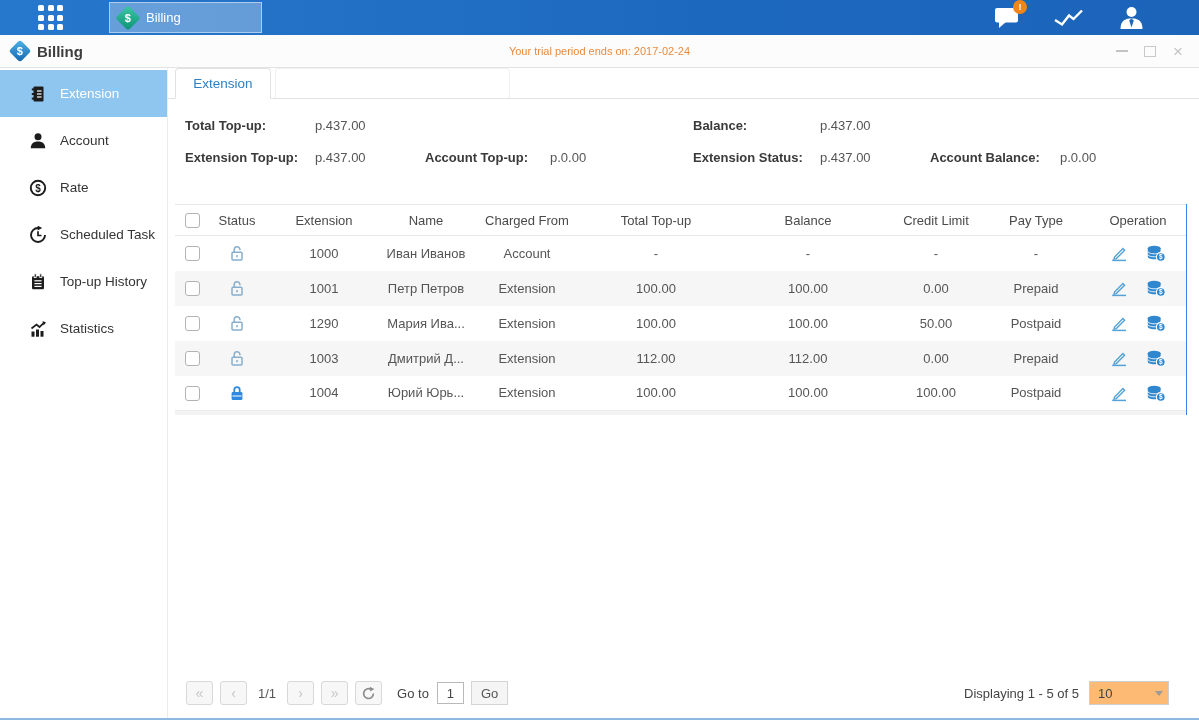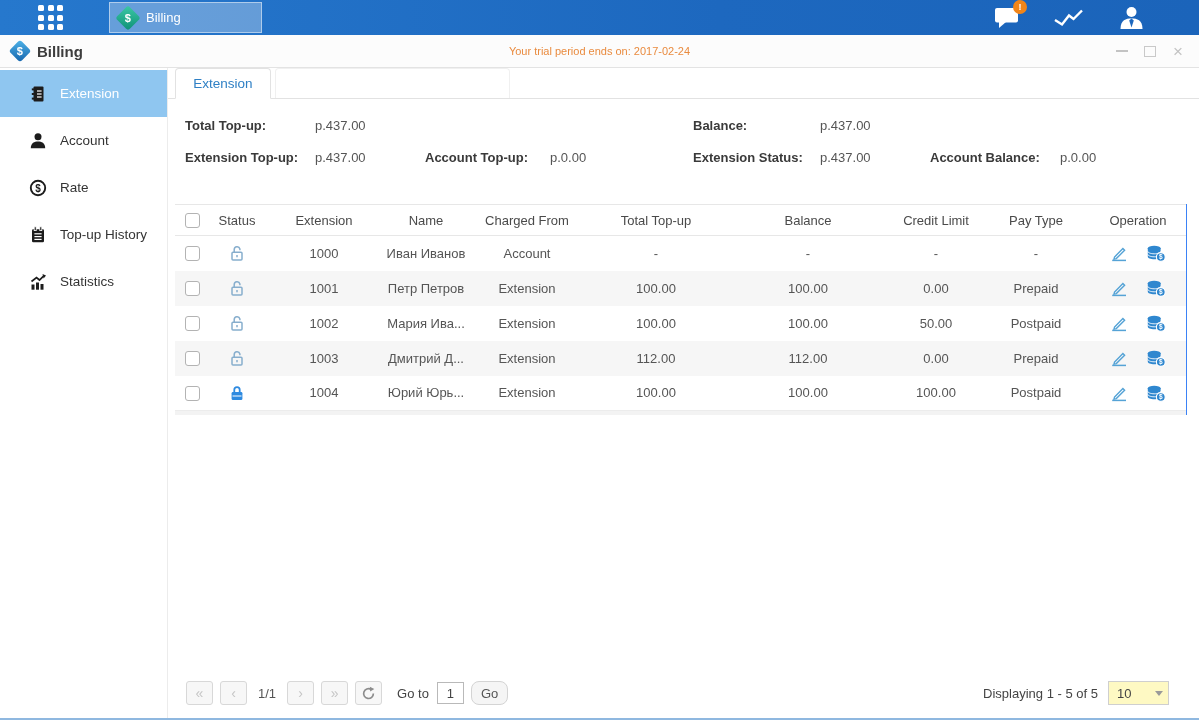--- a/index.html
+++ b/index.html
@@ -72,23 +72,23 @@
   .op-cell span + span { margin-left:15px; }
 
   
   .footer { margin-top:auto; height:46px; display:flex; align-items:center; padding:0 31px 8px 18px; font-size:13px; color:#555; }
   .pg-btn { width:27px; height:24px; border:1px solid #d8d8d8; background:#f7f7f7; border-radius:3px; display:inline-flex; align-items:center; justify-content:center; color:#c6c6c6; font-size:14px; cursor:pointer; }
   .pg-btn + .pg-btn { margin-left:7px; }
   .pg-label { margin:0 11px; color:#555; }
   .pg-refresh { margin-left:7px; }
   .goto-label { margin-left:15px; margin-right:8px; color:#444; }
   .goto-input { width:27px; height:22px; border:1px solid #b9b9b9; text-align:center; font-size:13px; font-family:inherit; color:#444; }
-  .pg-go { margin-left:7px; height:24px; padding:0 9px; border:1px solid #d4d4d4; background:#f5f5f5; color:#555; border-radius:8px; font-size:13px; cursor:pointer; font-family:inherit; }
+  .pg-go { margin-left:7px; height:24px; padding:0 9px; border:1px solid #d4d4d4; background:#f5f5f5; color:#555; border-radius:0; font-size:13px; cursor:pointer; font-family:inherit; }
   .displaying { margin-left:auto; color:#444; }
-  .dd { margin-left:10px; width:61px; height:24px; border:1px solid #cfcfcf; background:#fef9c3; display:flex; align-items:center; cursor:pointer; }
+  .dd { margin-left:10px; width:80px; height:24px; border:1px solid #cfcfcf; background:#fdba74; display:flex; align-items:center; cursor:pointer; }
   .dd-val { padding-left:8px; flex:1; color:#444; }
   .dd-arrow { width:18px; display:flex; justify-content:center; }
   .dd-arrow::before { content:""; border-left:4.5px solid transparent; border-right:4.5px solid transparent; border-top:5px solid #9a9a9a; }
 
   .bottom-edge { position:absolute; bottom:0; left:0; right:0; height:2px; background:#8fb8e0; }
 </style>
 </head>
 <body>
 
 <div class="taskbar">
@@ -172,20 +172,30 @@
       <span>Account</span>
     </div>
     <div class="side-item">
       <span class="si-icon">
         <svg viewBox="0 0 18 18">
             <circle cx="9" cy="9" r="7.2" fill="none" stroke="#1c1c1c" stroke-width="1.9"></circle>
             <text x="9" y="12.7" text-anchor="middle" font-size="10" font-weight="bold" fill="#1c1c1c" font-family="'Liberation Sans',sans-serif">$</text>
           </svg>
       </span>
       <span>Rate</span>
+    </div>
+    <div class="side-item">
+      <span class="si-icon">
+        <svg viewBox="0 0 18 18">
+            <path d="M16,9 A7,7 0 1 1 9,2" fill="none" stroke="#1c1c1c" stroke-width="1.9"></path>
+            <polygon points="8.6,-0.4 13.2,2 8.6,4.4" fill="#1c1c1c"></polygon>
+            <path d="M9,5.2 L9,9.5 L12.5,9.5" fill="none" stroke="#1c1c1c" stroke-width="1.7"></path>
+          </svg>
+      </span>
+      <span>Scheduled Task</span>
     </div>
     <div class="side-item">
       <span class="si-icon">
         <svg viewBox="0 0 18 18">
             <rect x="3" y="3.2" width="12" height="13" rx="1.2" fill="#1c1c1c"></rect>
             <rect x="5.2" y="0.8" width="2" height="3.8" fill="#1c1c1c" stroke="#fff" stroke-width="0.8"></rect>
             <rect x="10.8" y="0.8" width="2" height="3.8" fill="#1c1c1c" stroke="#fff" stroke-width="0.8"></rect>
             <line x1="5.4" y1="7.8" x2="12.6" y2="7.8" stroke="#fff" stroke-width="1.2"></line>
             <line x1="5.4" y1="10.6" x2="12.6" y2="10.6" stroke="#fff" stroke-width="1.2"></line>
             <line x1="5.4" y1="13.4" x2="12.6" y2="13.4" stroke="#fff" stroke-width="1.2"></line>
@@ -336,21 +346,21 @@
           </tr>
           <tr>
             <td><span class="cb"></span></td>
             <td><span class="lock">
                   <svg viewBox="0 0 18 18">
                     <rect x="4" y="8.3" width="10" height="7.7" rx="1" fill="none" stroke="#87aecd" stroke-width="1.5"></rect>
                     <line x1="9" y1="11" x2="9" y2="13.2" stroke="#87aecd" stroke-width="1.5"></line>
                     <path d="M6.2,8.3 L6.2,5.6 A2.9,2.9 0 0 1 11.9,5 L11.9,6.2" fill="none" stroke="#87aecd" stroke-width="1.5"></path>
                   </svg>
                 </span></td>
-            <td>1002</td>
+            <td>1290</td>
             <td>Мария Ива...</td>
             <td>Extension</td>
             <td>100.00</td>
             <td>100.00</td>
             <td>50.00</td>
             <td>Postpaid</td>
             <td class="op-cell">
               <span>
                   <svg width="18" height="18" viewBox="0 0 18 18">
                     <path d="M4.6,12.9 L12.9,4.6 L14.6,6.3 L6.3,14.6 L4,15.1 Z" fill="none" stroke="#55a3d6" stroke-width="1.4"></path>

